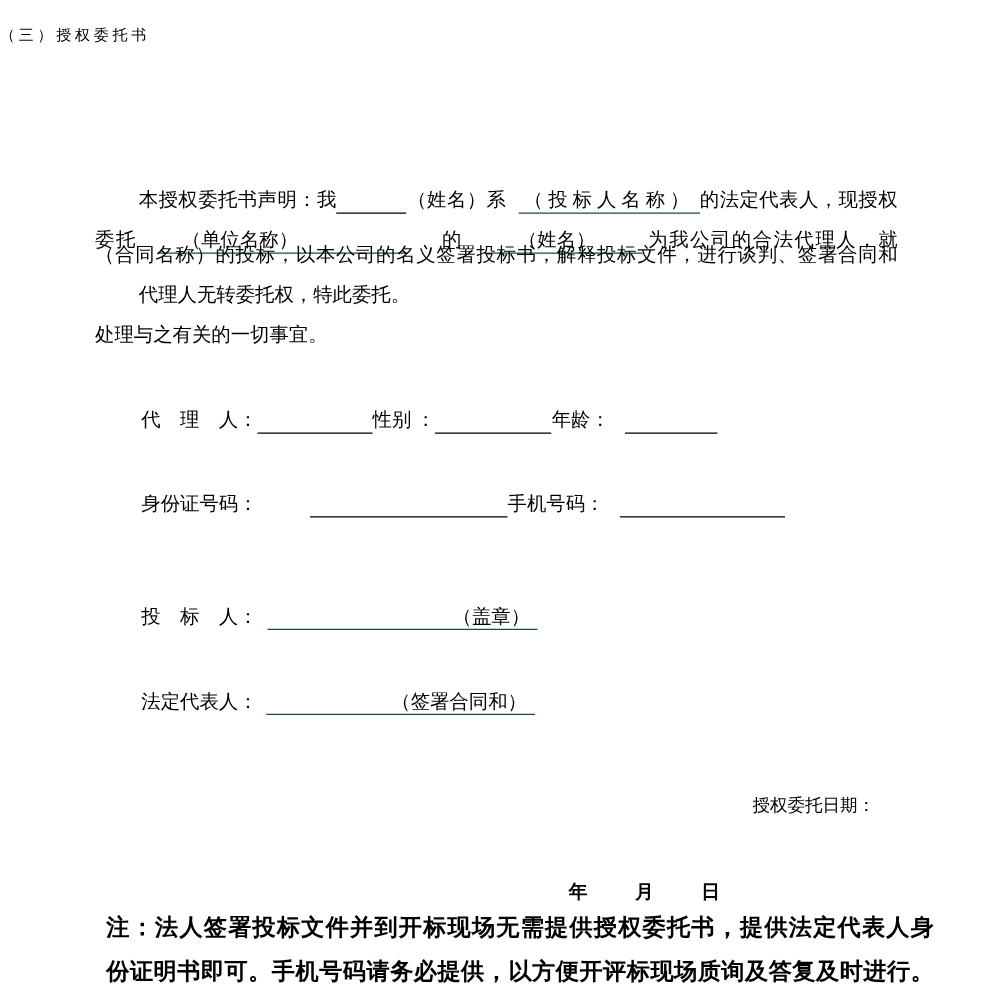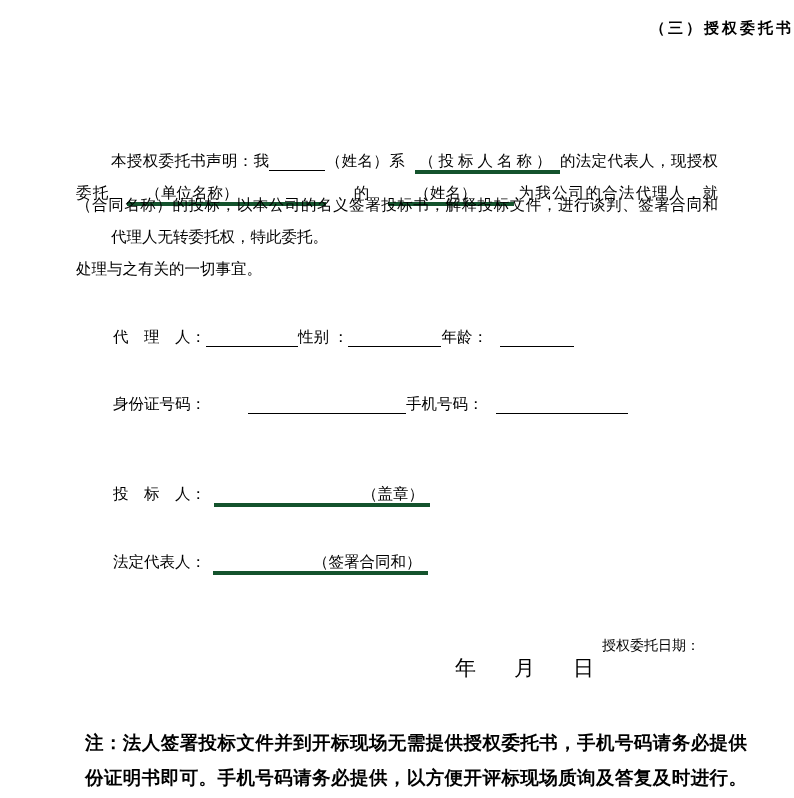--- a/index.html
+++ b/index.html
@@ -13,23 +13,23 @@
     font-family: "Liberation Serif", serif;
     overflow: hidden;
   }
 
   
   .title {
     position: absolute;
     top: 14px;
     left: 0;
     width: 100%;
-    text-align: right;
-    font-size: 15px;
-    font-weight: bold;
+    text-align: left;
+    font-size: 12px;
+    font-weight: normal;
     letter-spacing: 3px;
     line-height: 28px;
   }
 
   
   .decl {
     position: absolute;
     top: 125px;
     left: 76px;
     width: 642px;
@@ -41,21 +41,21 @@
 
   
   .uline {
     display: inline-block;
     border-bottom: 1px solid #000;
     line-height: 19px;
   }
   .uline::before { content: "\200B"; }
   .ufield {
     display: inline-block;
-    border-bottom: 4px solid #14532d;
+    border-bottom: 1px solid #14532d;
     line-height: 19px;
     white-space: nowrap;
     margin-top: 26px;
   }
   .w56  { width: 56px; }
   .w92  { width: 92px; }
   .w93  { width: 93px; }
   .w74  { width: 74px; }
   .w158 { width: 158px; }
   .w132 { width: 132px; }
@@ -86,25 +86,26 @@
     position: absolute;
     top: 634px;
     left: 0;
     width: 700px;
     text-align: right;
     font-size: 14px;
     line-height: 24px;
   }
   .date-ymd {
     position: absolute;
-    top: 656px;
+    top: 702px;
     left: 455px;
-    font-size: 21px;
+    font-size: 15px;
     line-height: 24px;
     white-space: nowrap;
+    font-weight: bold;
   }
   .ymd-gap { margin-right: 38px; }
 
   
   .note {
     position: absolute;
     top: 726px;
     left: 85px;
     width: 662px;
     font-size: 18.5px;
@@ -138,17 +139,17 @@
 
   <div class="row row-bidder"><span>投　标　人：</span><span class="ufield seal-field"><span>（盖章）</span></span></div>
 
   <div class="row row-legal"><span>法定代表人：</span><span class="ufield sign-field"><span>（签署合同和）</span></span></div>
 
   <div class="date-label">授权委托日期：</div>
 
   <div class="date-ymd"><span class="ymd-gap">年</span><span class="ymd-gap">月</span><span>日</span></div>
 
   <div class="note">
-    <div class="note-line">注：法人签署投标文件并到开标现场无需提供授权委托书，手机号码请务必提供</div>
+    <div class="note-line">注：法人签署投标文件并到开标现场无需提供授权委托书，提供法定代表人身</div>
     <div class="note-line">份证明书即可。手机号码请务必提供，以方便开评标现场质询及答复及时进行。</div>
   </div>
 
 </div>
 
 </body></html>

